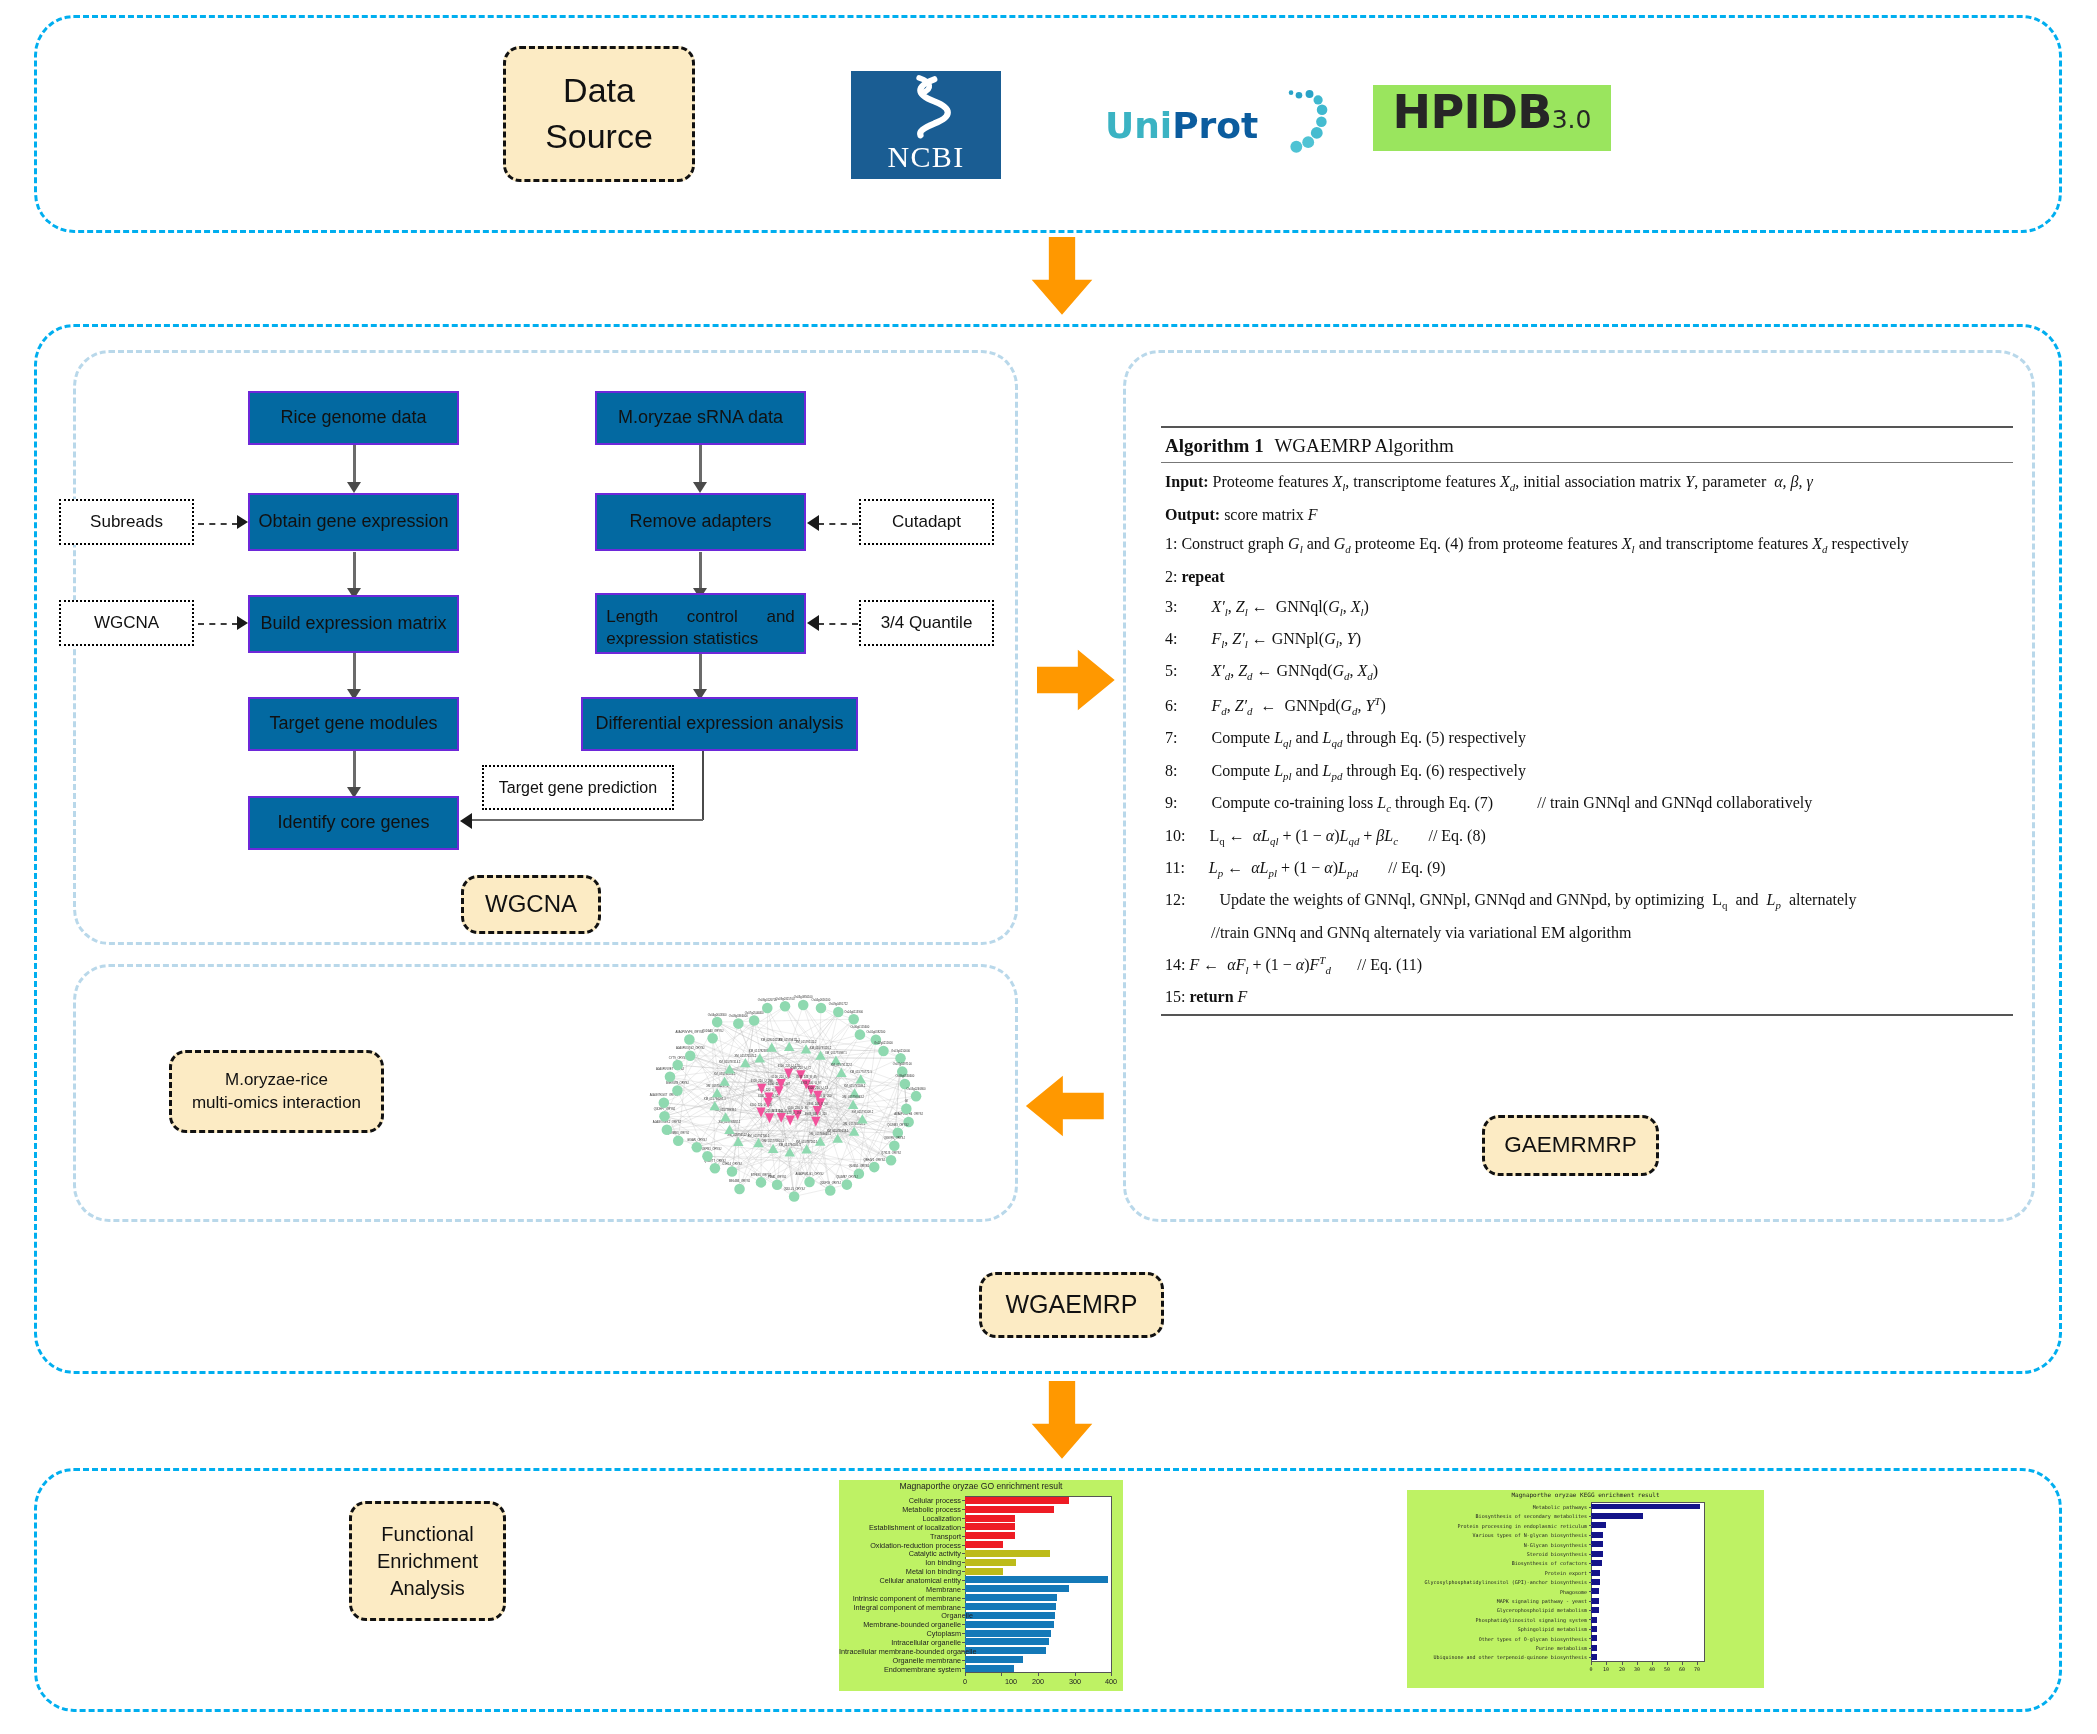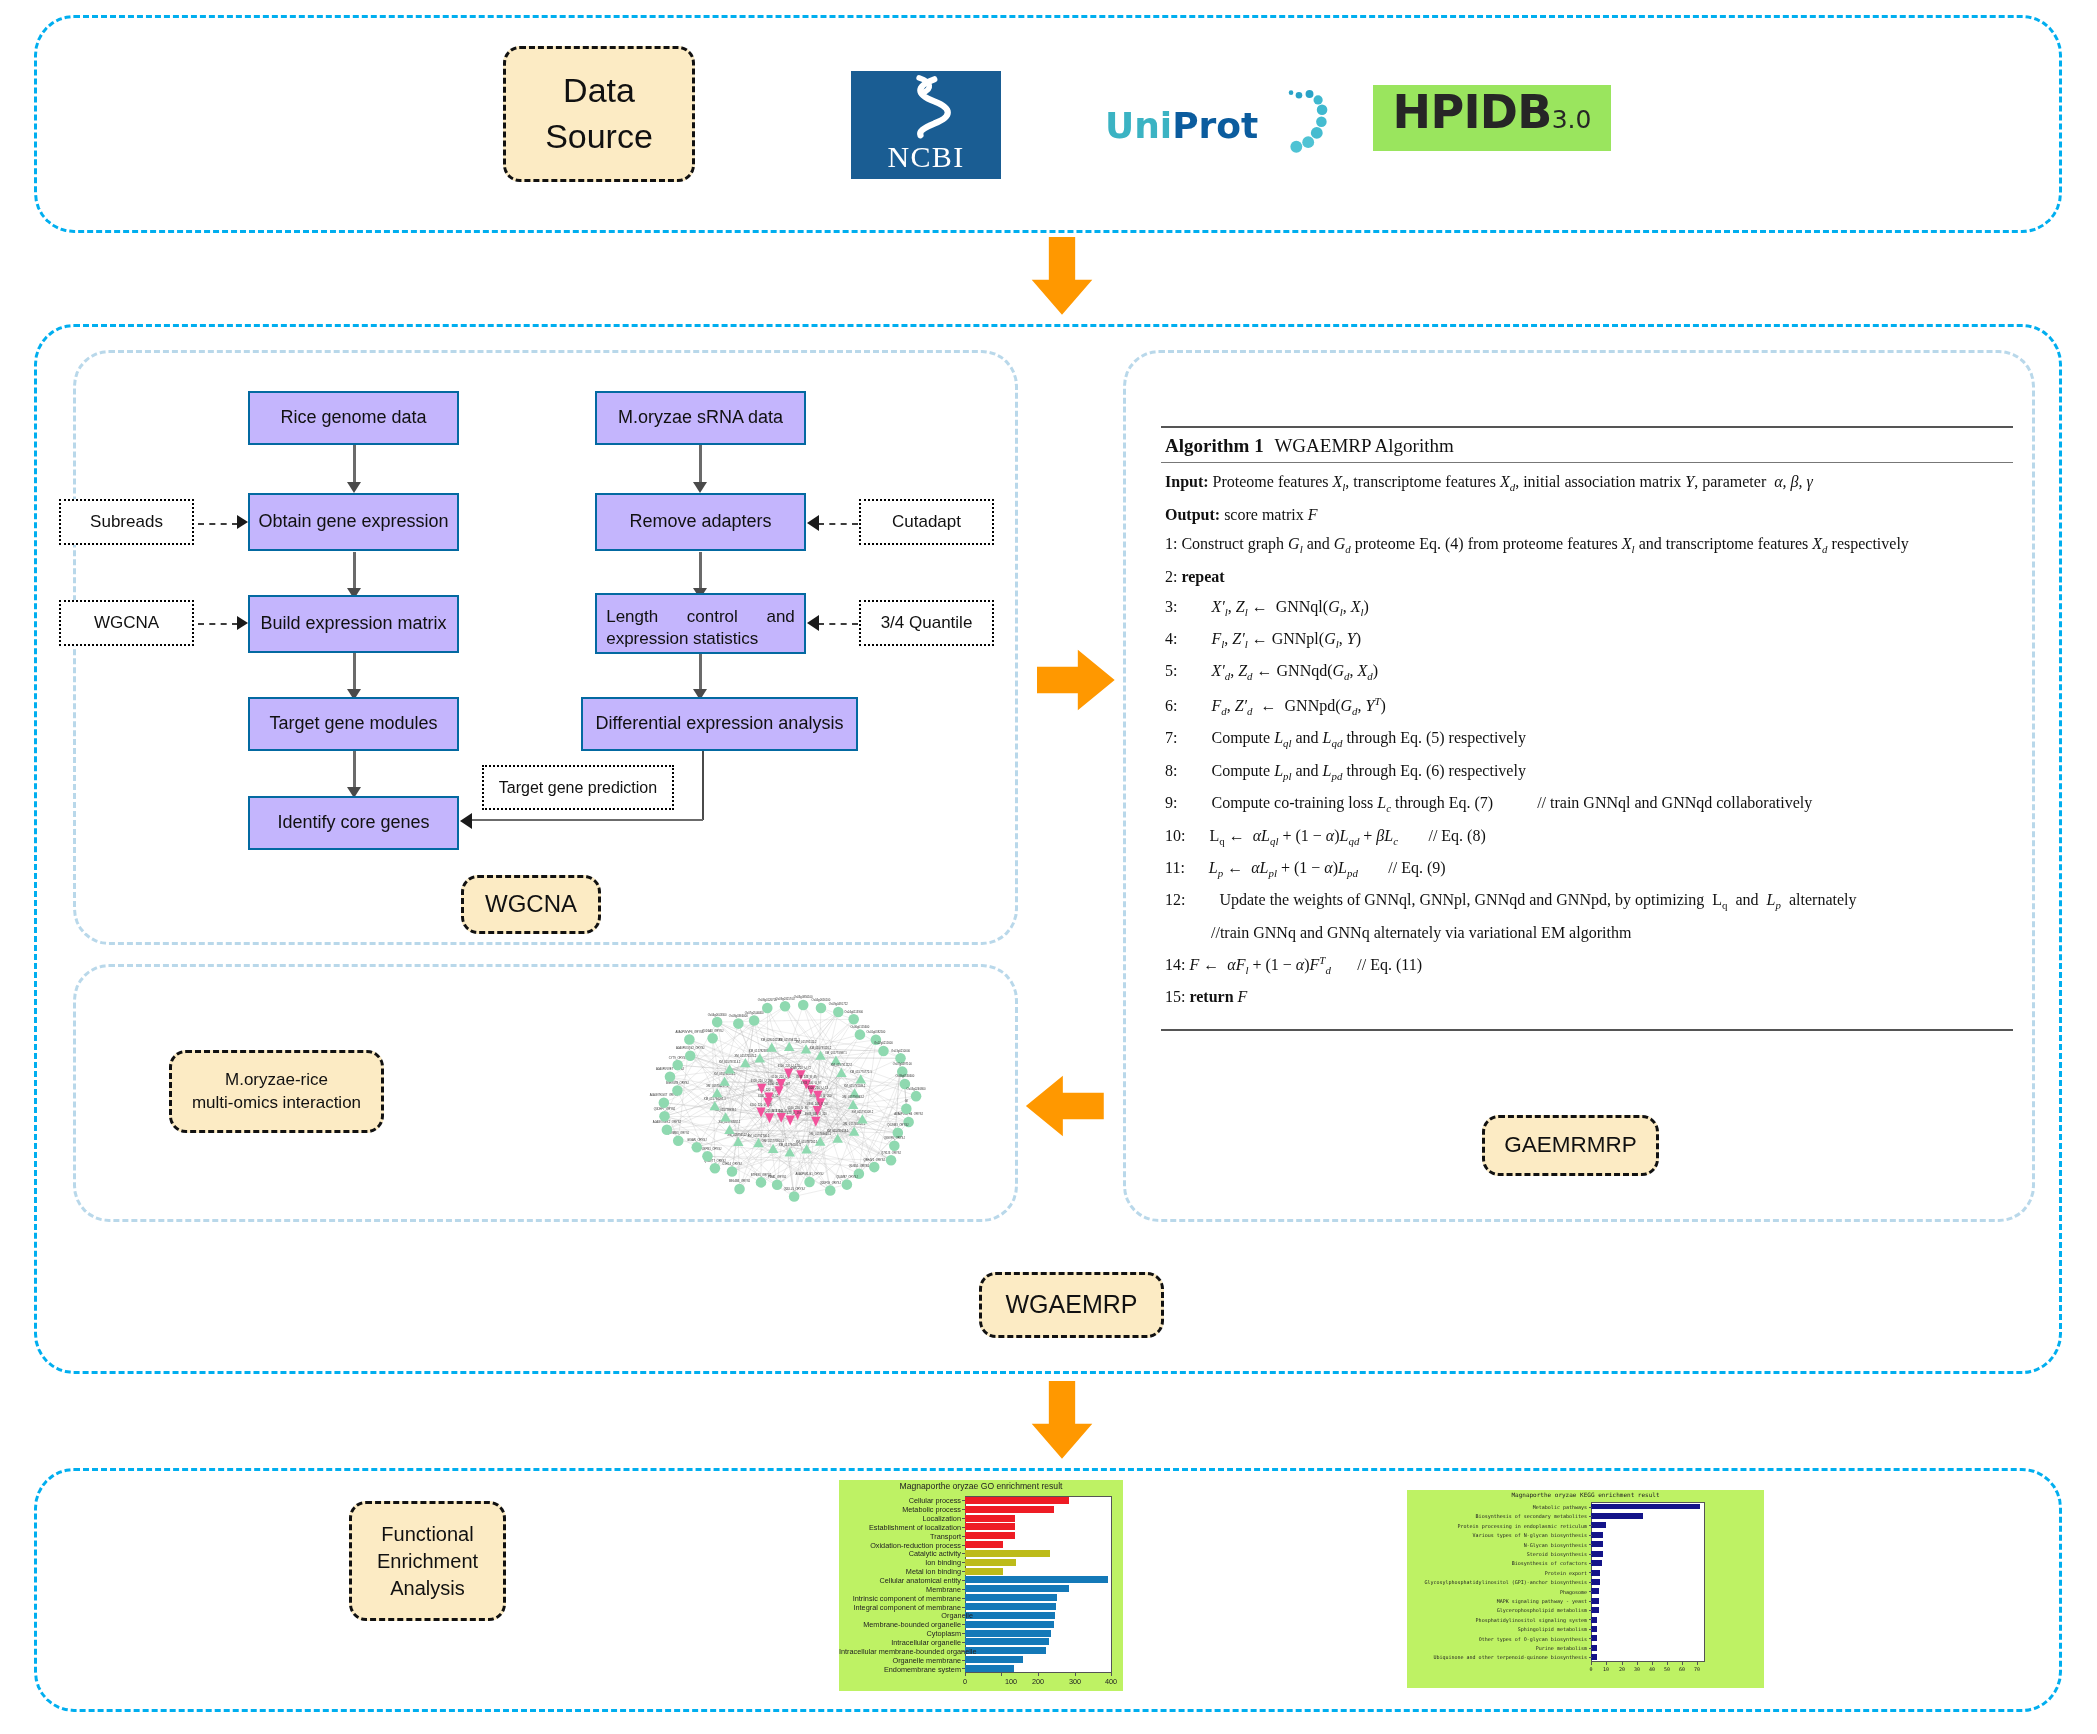--- a/index.html
+++ b/index.html
@@ -29,22 +29,22 @@
     box-sizing:border-box;
     display:flex;align-items:center;justify-content:center;
     text-align:center;
     color:#111;
     line-height:1.35;
   }
 
   
   .fbox{
     position:absolute;
-    border:2px solid #0369a1;
-    background:#c4b5fd;
+    border:2px solid #6d28d9;
+    background:#0369a1;
     box-sizing:border-box;
     display:flex;align-items:center;justify-content:center;
     text-align:center;
     font-size:18px;color:#111;
     padding:0 6.6px;
     line-height:1.3;
   }
   .fbox.just{ text-align:justify; display:block; padding:10.6px 9.2px 0 9.2px;}
 
   
@@ -83,21 +83,21 @@
   .algo{
     position:absolute;
     background:#fff;
     font-family:"Liberation Serif",serif;
     color:#111;
   }
   .algo .rule{height:2px;background:#555;width:100%;}
   .algo .rule.thin{height:1.3px;background:#777;}
   .algo-title{font-size:19px;padding:6.6px 0 5.3px 4px;}
   .algo-title b{font-weight:bold;}
-  .algo-body{padding:4px 0 17px 4px;}
+  .algo-body{padding:4px 0 2px 4px;}
   .algo-line{font-size:16px;line-height:1.12;padding:6px 0;white-space:nowrap;}
   .algo-line .ind{display:inline-block;}
   .it{font-style:italic;}
   .bd{font-weight:bold;}
   sub{font-size:0.68em;}
   sup{font-size:0.68em;}
 
   
   .net{position:absolute;}
 

